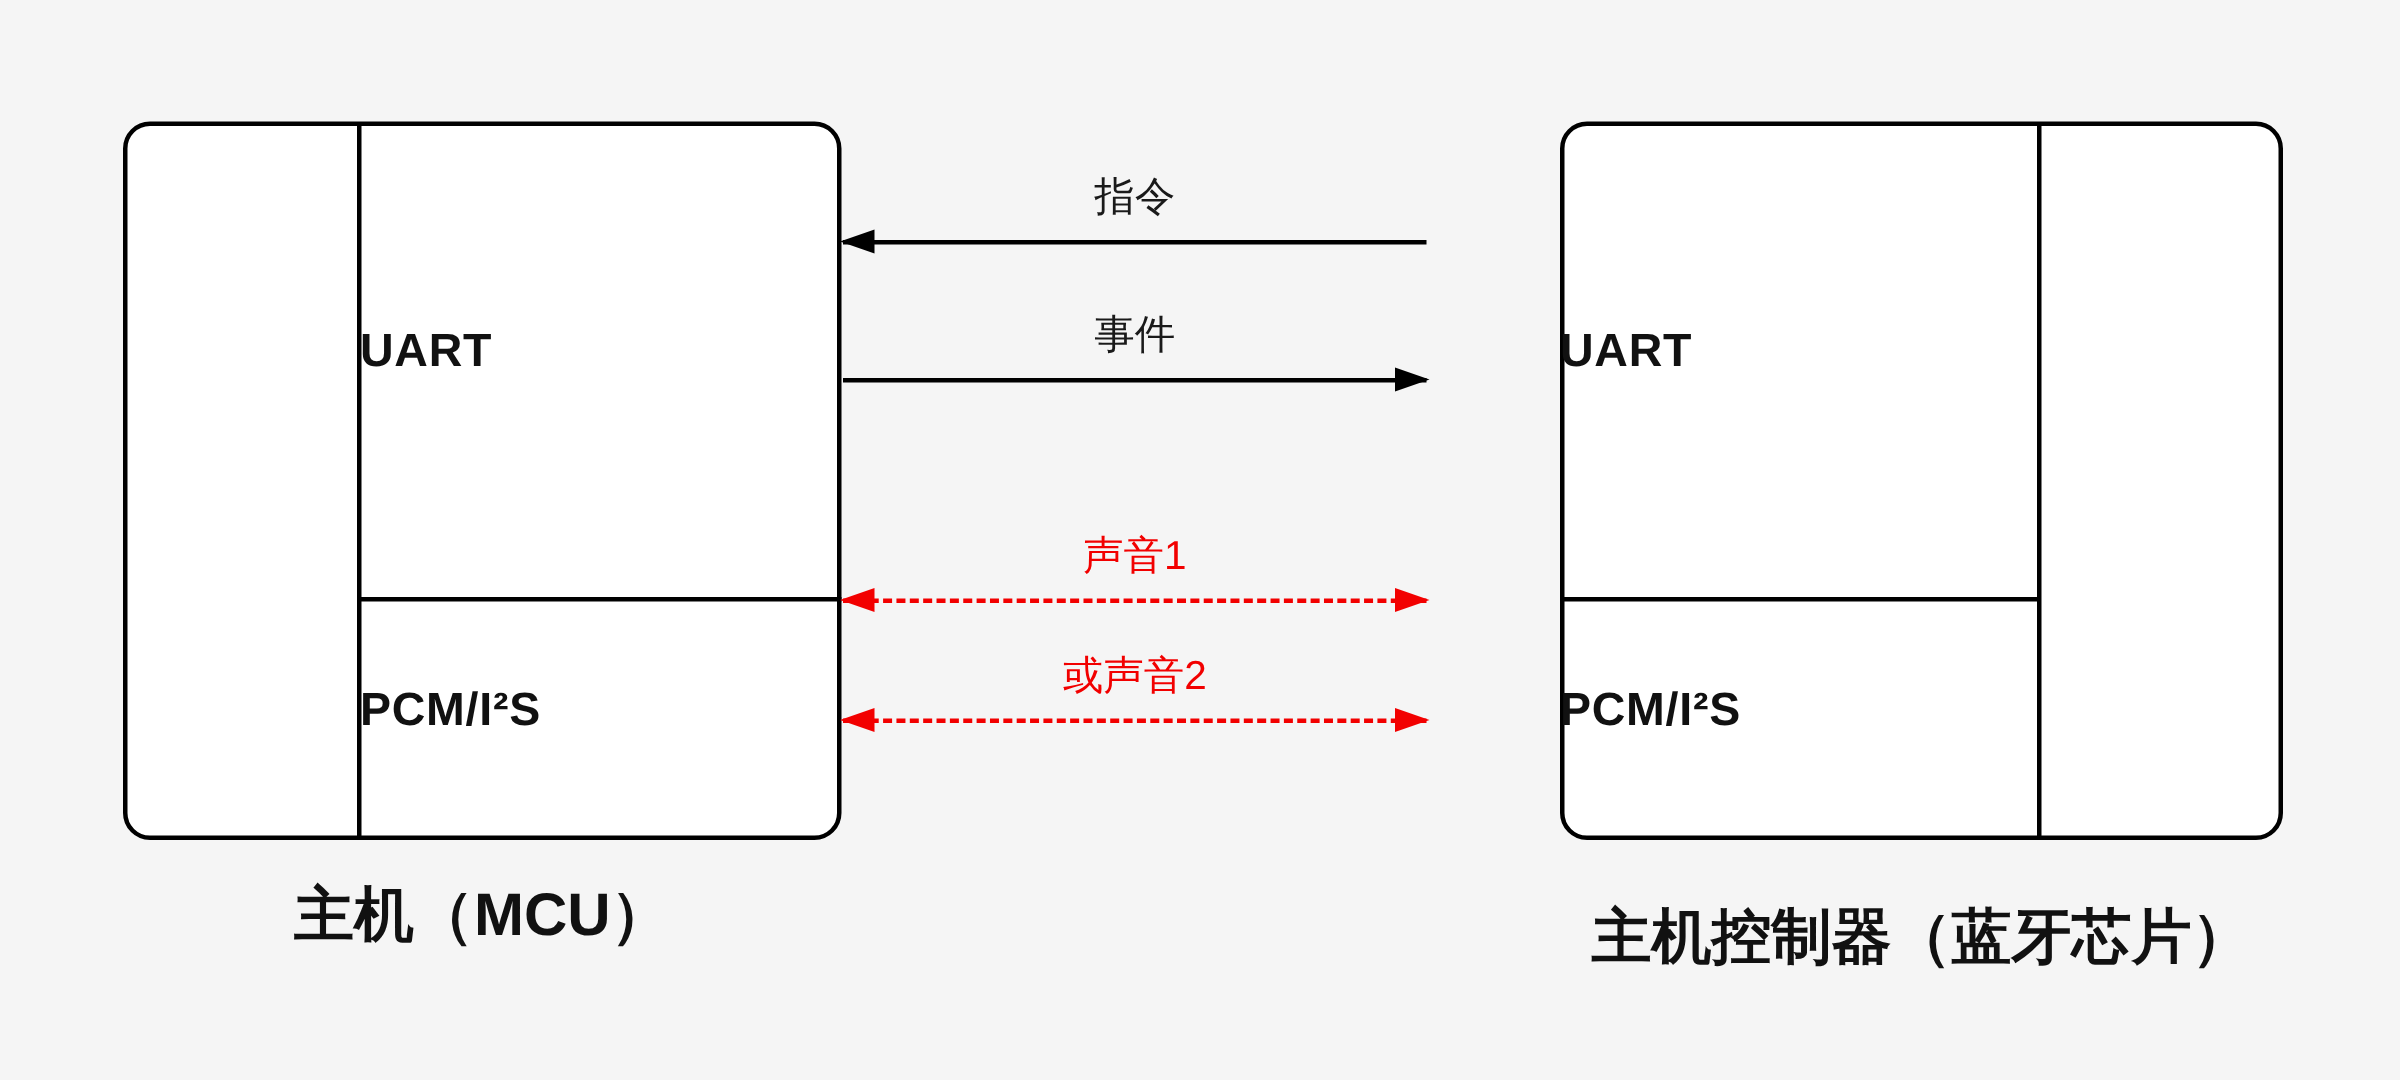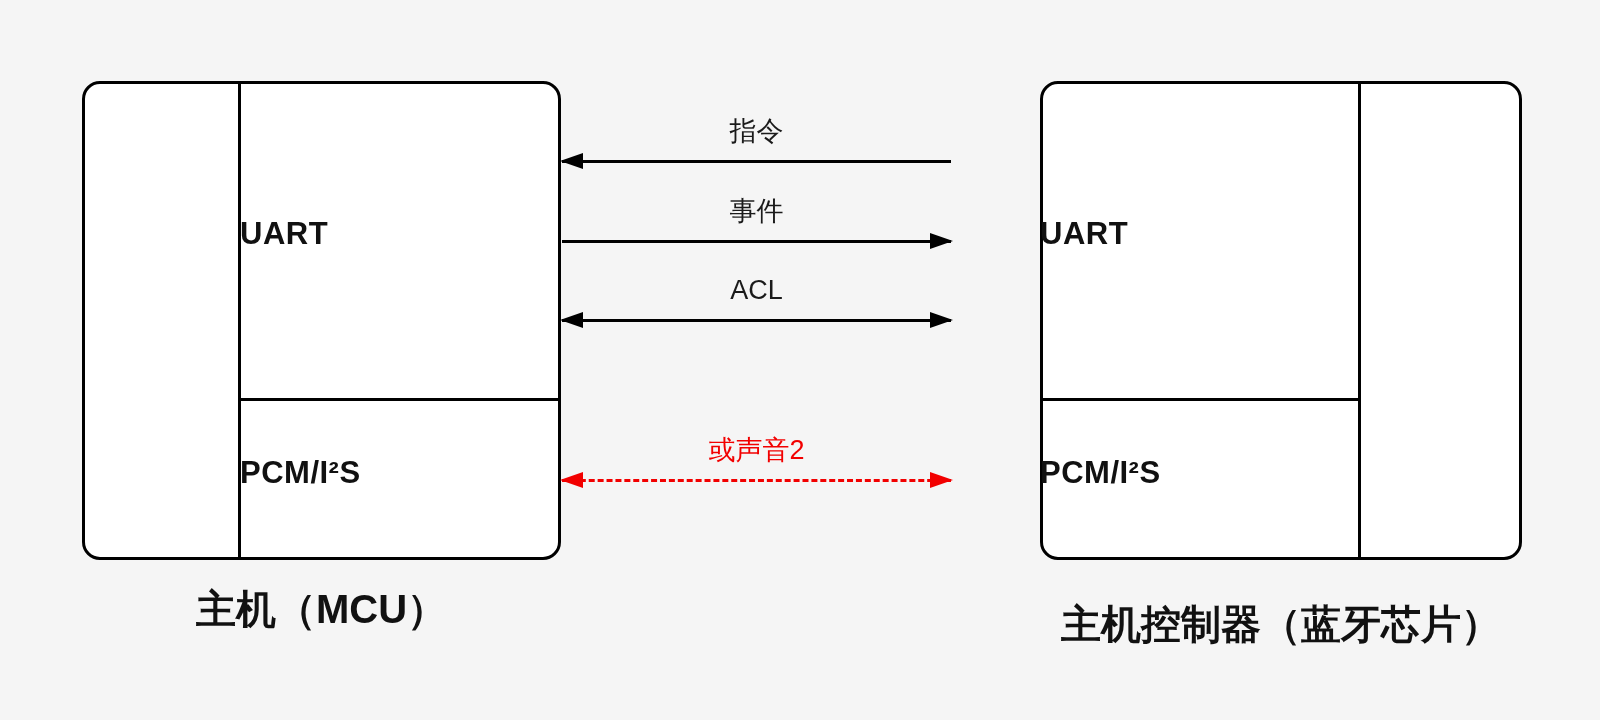--- a/index.html
+++ b/index.html
@@ -45,21 +45,21 @@
   .caption{
     position:absolute;top:582px;
     text-align:center;
     font-weight:700;font-size:40px;color:#111111;
   }
   .caption.host-cap{left:82px;width:479px;}
   .caption.ctrl-cap{left:1040px;width:482px;margin-top:15px;}
   
   .conn{position:absolute;left:561px;width:391px;height:62px;}
   .conn.c0{top:112px;}
-  .conn.c1{top:192px;}
+  .conn.c1{top:204px;}
   .conn.c2{top:271px;}
   .conn.c3{top:351px;}
   .conn.c4{top:431px;}
   .conn-label{
     position:absolute;top:0;left:0;right:0;
     text-align:center;
     font-size:27px;line-height:38px;color:#1a1a1a;
   }
   .conn-label.red{color:#f20000;}
   .conn-line{
@@ -109,27 +109,27 @@
     <div class="conn-line"></div>
     <div class="ah ah-left"></div>
   </div>
 
   <div class="conn c1">
     <div class="conn-label">事件</div>
     <div class="conn-line"></div>
     <div class="ah ah-right"></div>
   </div>
 
-  <div class="conn c2">
-    <div class="conn-label">ACL</div>
-    <div class="conn-line"></div>
-    <div class="ah ah-left"></div>
-    <div class="ah ah-right"></div>
+
+  <div class="conn c3">
+    <div class="conn-label red">声音1</div>
+    <div class="conn-line dashed"></div>
+    <div class="ah red ah-left"></div>
+    <div class="ah red ah-right"></div>
   </div>
-
 
   <div class="conn c4">
     <div class="conn-label red">或声音2</div>
     <div class="conn-line dashed"></div>
     <div class="ah red ah-left"></div>
     <div class="ah red ah-right"></div>
   </div>
 
 </div>
 

